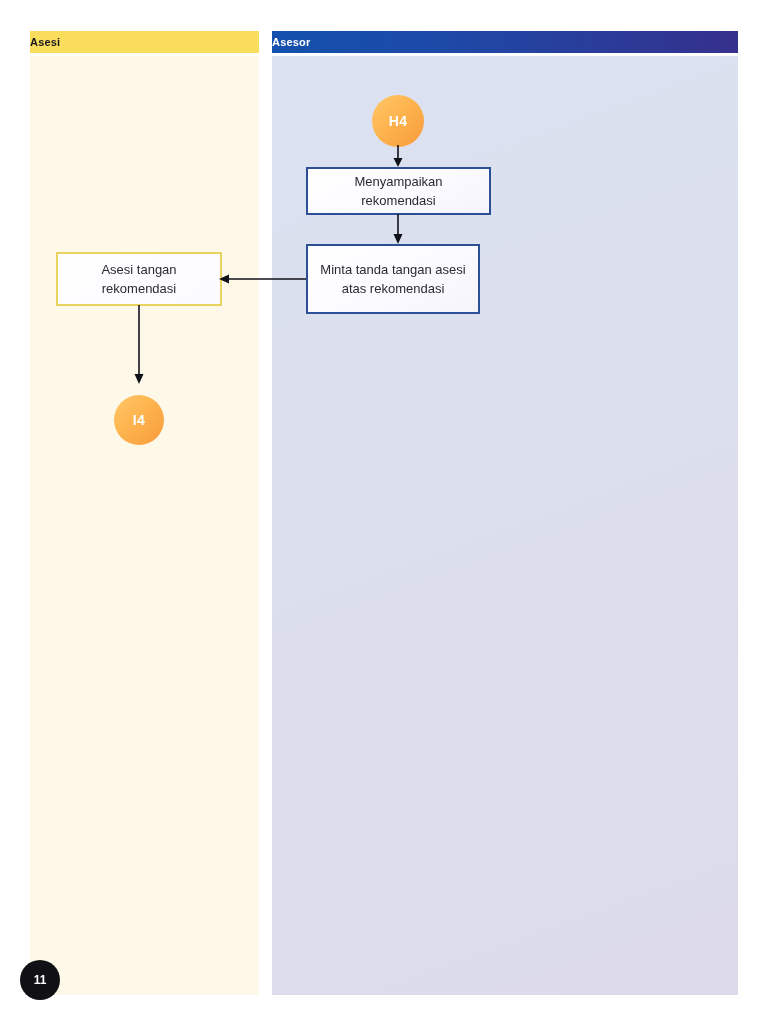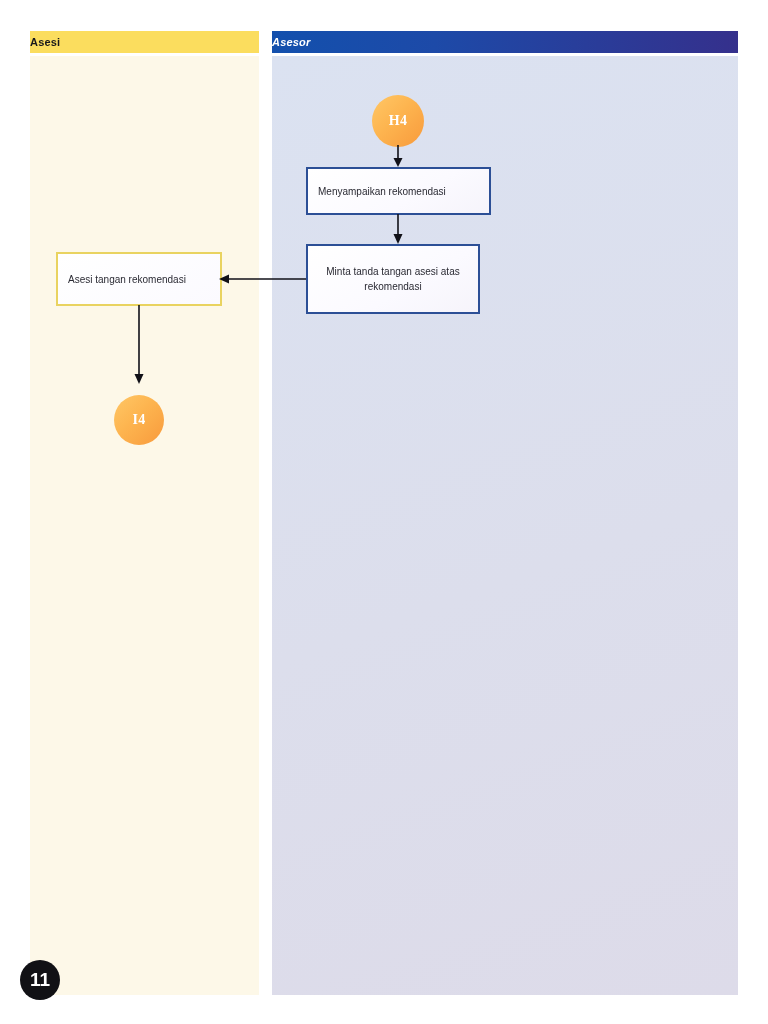--- a/index.html
+++ b/index.html
@@ -46,21 +46,20 @@
   #lane-asesi .lane-body {
     top: 25px;
     height: 939px;
     background: #fdf8e8;
   }
 
   
   #lane-asesor {
     left: 272px;
     width: 466px;
-    font-style: italic;
   }
   #lane-asesor .lane-header {
     background: linear-gradient(90deg, #1350ad 0%, #1d4aa8 35%, #35308c 100%);
     color: #ffffff;
   }
   #lane-asesor .lane-body {
     top: 25px;
     height: 939px;
     background: linear-gradient(160deg, #dbe2f1 0%, #dcdeec 55%, #dddbe9 100%);
   }
@@ -74,28 +73,27 @@
   .circle-node {
     border-radius: 50%;
     background: linear-gradient(135deg, #ffc766 0%, #fdb44f 45%, #f89a3c 100%);
     color: #ffffff;
     font-size: 14px;
     font-weight: bold;
     display: flex;
     align-items: center;
     justify-content: center;
     letter-spacing: 0.3px;
-    font-family: Liberation Serif, serif;
   }
 
   .box-node {
     display: flex;
     align-items: center;
     text-align: center;
-    font-size: 10px;
+    font-size: 13px;
     color: #2a2a33;
     line-height: 1.5;
     padding: 4px 10px;
   }
   .box-blue {
     background: linear-gradient(150deg, #ffffff 0%, #fbfaff 60%, #f6f4fb 100%);
     border: 2px solid #2c4f96;
   }
   .box-yellow {
     background: linear-gradient(150deg, #ffffff 0%, #fbfaff 100%);
@@ -118,21 +116,21 @@
   
   #page-badge {
     position: absolute;
     left: 20px;
     top: 960px;
     width: 40px;
     height: 40px;
     border-radius: 50%;
     background: #111115;
     color: #ffffff;
-    font-size: 19px;
+    font-size: 12px;
     font-weight: bold;
     display: flex;
     align-items: center;
     justify-content: center;
   }
 </style>
 </head>
 <body>
 
 <div class="lane" id="lane-asesi">

